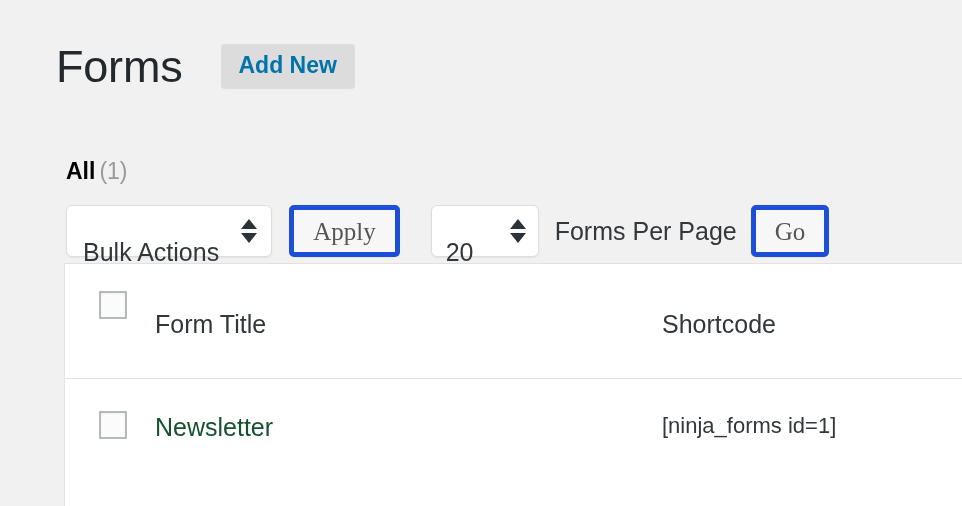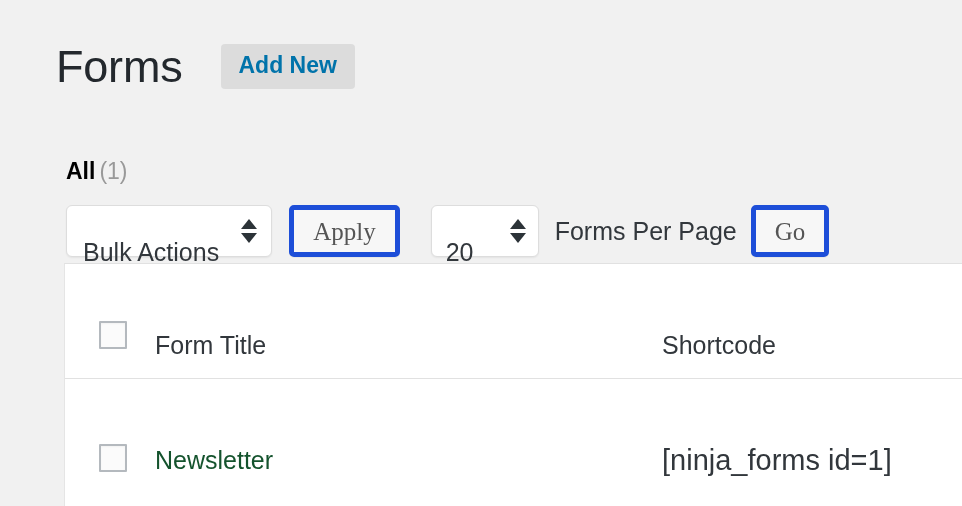--- a/index.html
+++ b/index.html
@@ -165,21 +165,21 @@
     top: 263px;
     width: 898px;
     height: 243px;
     background: #ffffff;
     border-top: 1px solid #e1e1e1;
     border-left: 1px solid #e5e5e5;
     box-sizing: border-box;
   }
   .table-row {
     display: flex;
-    align-items: center;
+    align-items: flex-start;
     box-sizing: border-box;
   }
   .thead-row {
     height: 115px;
     border-bottom: 1px solid #e1e1e1;
   }
   .tbody-row {
     height: 126px;
   }
   .col-cb {
@@ -226,21 +226,21 @@
   }
   .row-title-link {
     font-size: 25px;
     color: #14532d;
     font-weight: normal;
     text-decoration: none;
     line-height: 1;
     cursor: pointer;
   }
   .row-shortcode-text {
-    font-size: 29px;
+    font-size: 22px;
     color: #32373c;
     line-height: 1;
   }
 </style>
 </head>
 <body>
 
 <div class="page-header">
   <h1 class="page-title">Forms</h1>
   <a class="add-new-button">Add New</a>

